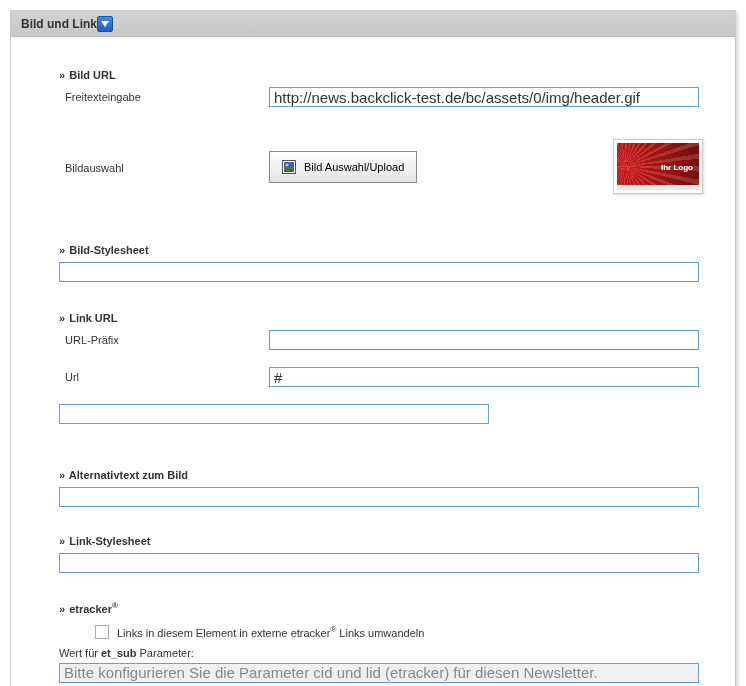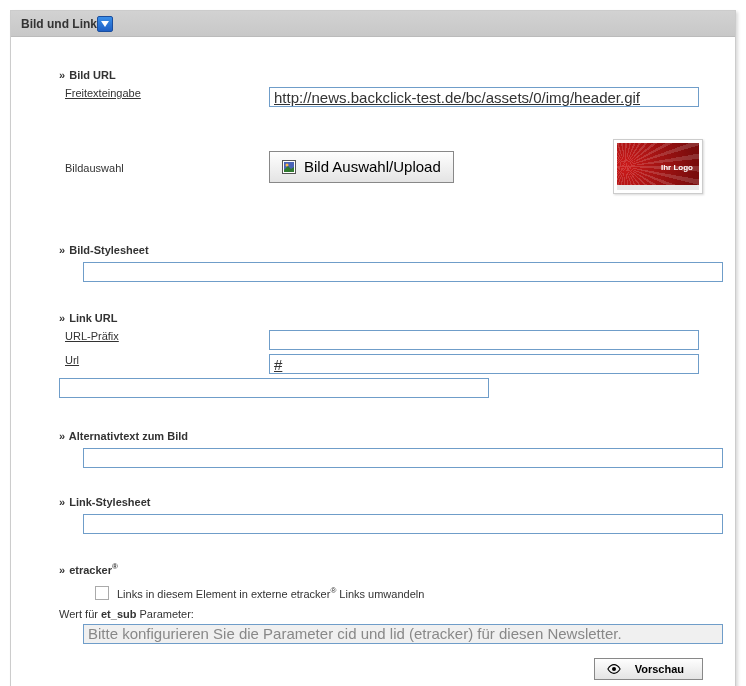--- a/index.html
+++ b/index.html
@@ -47,23 +47,22 @@
   .section-heading {
     font-weight: bold;
     font-size: 11px;
     color: #333;
     margin: 12px 0 6px 0;
   }
   .section-heading .raq { letter-spacing: -1px; margin-right: 2px;}
   sup { font-size: 8px; }
   .row {
     display: flex;
-    align-items: flex-start;
-    margin-bottom: 4px;
-    text-decoration: underline;
+    align-items: center;
+    margin-bottom: 17px;
   }
   .row .label {
     width: 210px;
     padding-left: 6px;
     font-size: 11px;
     color: #333;
   }
   input[type="text"] {
     border: 1px solid #6f9dc9;
     height: 20px;
@@ -71,40 +70,40 @@
     font-family: inherit;
     font-size: 15px;
     color: #333;
     background: #fff;
   }
   input[type="text"]:disabled {
     background: #f0f0f0;
     color: #888;
   }
   .wide-input { width: 430px; }
-  .full-input { width: 640px; display: block; margin-left: 24px; }
+  .full-input { width: 640px; display: block; }
   .spacer-sm { height: 18px; }
   .spacer-md { height: 16px; }
   .imgselect-row {
     display: flex;
     align-items: center;
     margin-top: 32px;
   }
   .imgselect-row .label {
     width: 210px;
     padding-left: 6px;
     padding-top: 2px;
   }
   .btn {
     height: 32px;
     background: linear-gradient(#fefefe, #e4e4e4);
     border: 1px solid #888;
     padding: 0 12px;
     font-family: inherit;
-    font-size: 15px;
+    font-size: 11px;
     cursor: pointer;
     display: inline-flex;
     align-items: center;
     gap: 8px;
   }
   .btn-icon {
     width: 14px;
     height: 14px;
     display: inline-flex;
     align-items: center;

